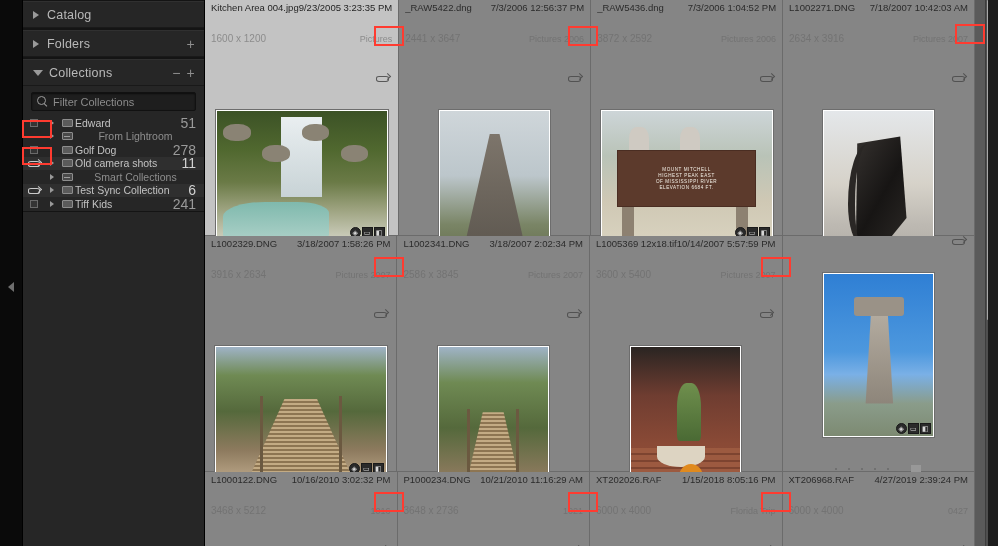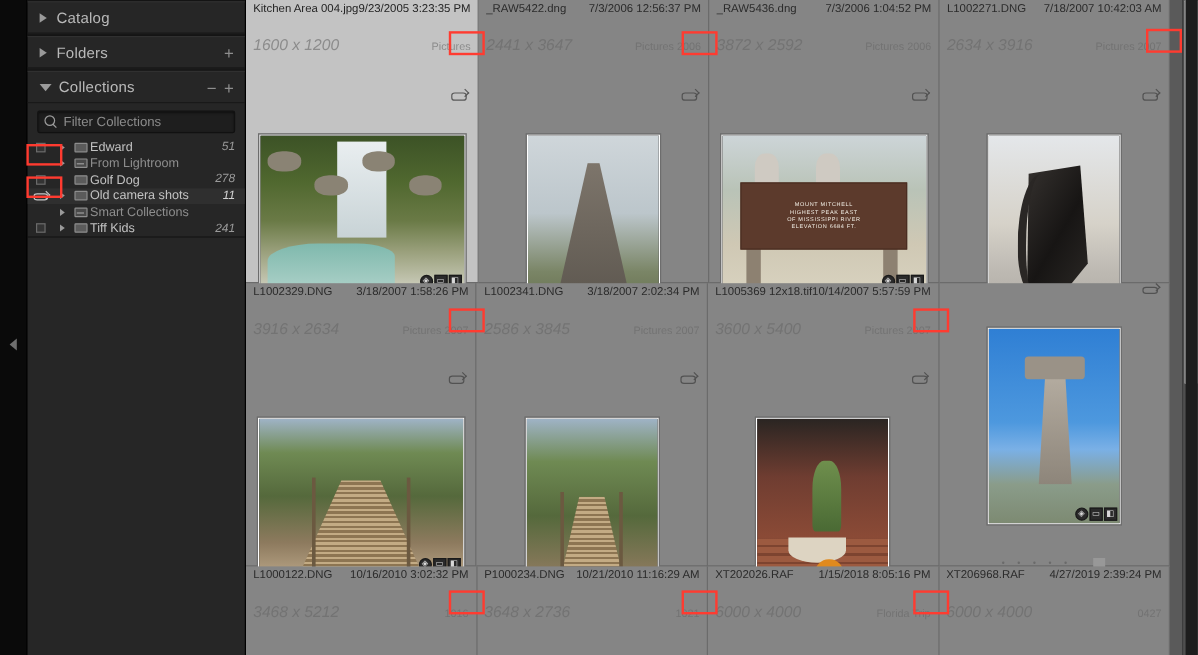--- a/index.html
+++ b/index.html
@@ -107,21 +107,21 @@
   
   .coll-list { padding: 2px 0 0 0; }
   .coll-row {
     height: 13.5px;
     display: flex; align-items: center;
     font-size: 10.5px; color: #c2c2c2;
     padding-right: 8px;
     position: relative;
   }
   .coll-row.alt { background: #2f2f2f; }
-  .coll-row.dim { color: #8e8e8e; }
+  .coll-row.dim { color: #8e8e8e; text-align: center; }
   .coll-row .marker {
     width: 22px; flex: 0 0 22px;
     display: flex; align-items: center; justify-content: center;
     position: relative;
   }
   .chk {
     width: 8px; height: 8px;
     border: 1px solid #6a6a6a;
     background: #343434;
   }
@@ -160,21 +160,21 @@
     border: 1px solid #8d8d8d;
     background: #5b5b5b;
     border-radius: 1px;
   }
   .fbox.smart { background: #4a4a4a; }
   .fbox.smart::after {
     content: ""; display: block; width: 6px; height: 1px;
     background: #9d9d9d; margin: 3px auto 0;
   }
   .coll-row .cname { flex: 1 1 auto; white-space: nowrap; overflow: hidden; }
-  .coll-row .ccount { font-size: 10px; color: #9a9a9a; flex: 0 0 auto; font-style: italic; }
+  .coll-row .ccount { font-size: 14px; color: #9a9a9a; flex: 0 0 auto; }
   .coll-row.alt .ccount { color: #d2d2d2; }
 
   
   .redbox {
     position: absolute;
     border: 2px solid #ff3b30;
     pointer-events: none;
     z-index: 40;
   }
 
@@ -208,21 +208,21 @@
 
   .cell-head {
     padding: 3px 6px 1px 6px;
     line-height: 1.15;
   }
   .ch-line {
     display: flex; justify-content: space-between; align-items: baseline;
   }
   .ch-name { font-size: 9.5px; color: #2b2b2b; white-space: nowrap; overflow: hidden; }
   .ch-date { font-size: 9.5px; color: #2b2b2b; white-space: nowrap; }
-  .ch-dims { font-size: 13px; color: #737373; white-space: nowrap; font-style: italic; }
+  .ch-dims { font-size: 10px; color: #737373; white-space: nowrap; }
   .ch-folder { font-size: 9px; color: #737373; white-space: nowrap; margin-top: 20px; }
   .cell.selected .ch-name, .cell.selected .ch-date { color: #242424; }
   .cell.selected .ch-dims, .cell.selected .ch-folder { color: #8c8c8c; }
 
   .cell-toolrow {
     height: 16px;
     display: flex; align-items: center; justify-content: flex-end;
     padding-right: 8px;
     position: relative;
   }
@@ -529,20 +529,33 @@
           <div class="coll-row dim">
             <div class="marker"></div>
             <div class="disc">
               <span class="t"></span>
             </div>
             <div class="fico">
               <div class="fbox smart"></div>
             </div>
             <div class="cname">Smart Collections</div>
             <div class="ccount"></div>
+          </div>
+          <div class="coll-row alt">
+            <div class="marker">
+              <div class="sync-ic"></div>
+            </div>
+            <div class="disc">
+              <span class="t"></span>
+            </div>
+            <div class="fico">
+              <div class="fbox"></div>
+            </div>
+            <div class="cname">Test Sync Collection</div>
+            <div class="ccount">6</div>
           </div>
           <div class="coll-row">
             <div class="marker">
               <div class="chk"></div>
             </div>
             <div class="disc">
               <span class="t"></span>
             </div>
             <div class="fico">
               <div class="fbox"></div>

